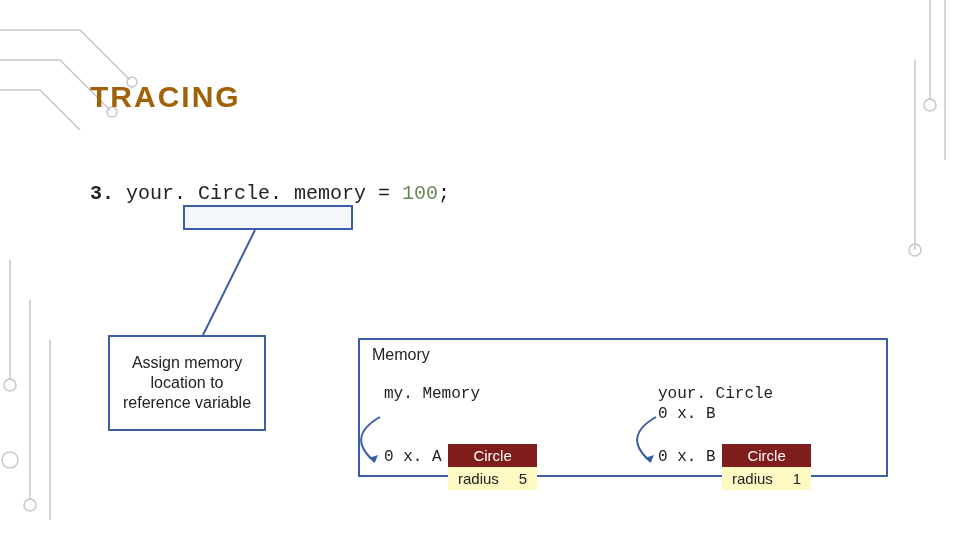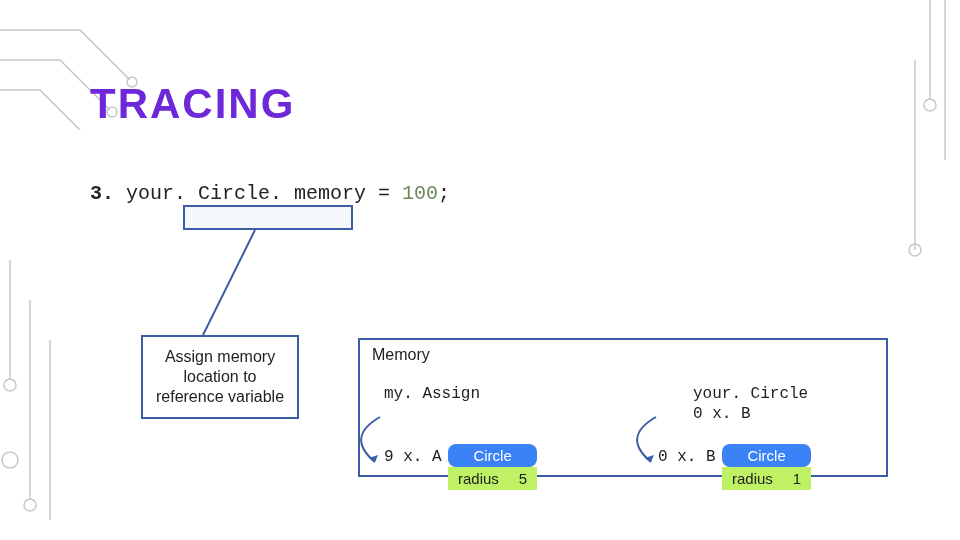--- a/index.html
+++ b/index.html
@@ -6,22 +6,22 @@
   body {
     width: 960px; height: 540px;
     font-family: Arial, Helvetica, sans-serif;
     background: #fff;
     position: relative;
     overflow: hidden;
   }
   .heading {
     position: absolute;
     left: 90px; top: 80px;
-    font-size: 42px;
-    color: #6d28d9;
+    font-size: 30px;
+    color: #a16207;
     letter-spacing: 2px;
   }
   .code-block {
     position: absolute;
     left: 90px; top: 180px;
     font-family: "Courier New", monospace;
     font-size: 20px;
     line-height: 28px;
     color: #222;
   }
@@ -29,60 +29,59 @@
   .num { font-weight: bold; }
   .kw-new { color: #6a8759; }
   .lit { color: #6a8759; }
   .highlight-box {
     position: absolute;
     border: 2px solid #3b5ea6;
     background: rgba(120,150,200,0.08);
   }
   .annot {
     position: absolute;
-    left: 141px; top: 335px;
+    left: 108px; top: 335px;
     width: 158px;
     border: 2px solid #3b5ea6;
-    padding: 10px 8px;
+    padding: 16px 8px;
     font-size: 16px;
     text-align: center;
     line-height: 20px;
     color: #222;
   }
   .memory {
     position: absolute;
     left: 358px; top: 338px;
     width: 530px; height: 139px;
     border: 2px solid #3b5ea6;
     font-family: "Courier New", monospace;
     font-size: 16px;
     color: #222;
   }
   .memory-title {
     position: absolute; left: 12px; top: 6px;
     font-family: Arial, sans-serif;
   }
   .mem-my { position: absolute; left: 24px; top: 44px; line-height: 20px; }
-  .mem-your { position: absolute; left: 298px; top: 44px; line-height: 20px; margin-left: 35px; }
+  .mem-your { position: absolute; left: 298px; top: 44px; line-height: 20px; }
   .addrA { position: absolute; left: 24px; top: 108px; }
   .addrB { position: absolute; left: 298px; top: 108px; }
   .obj-table {
     position: absolute;
     border-collapse: collapse;
     font-family: "Courier New", monospace;
     font-size: 15px;
   }
   .obj-table th {
-    background: #3b82f6; color: #fff;
+    background: #7f1d1d; color: #fff;
     font-weight: normal; padding: 3px 8px;
     font-family: Arial, sans-serif;
-    border-radius: 8px;
   }
   .obj-table td {
-    background: #bef264;
+    background: #fef9c3;
     padding: 3px 10px;
     font-family: Arial, sans-serif;
   }
   .obj-A { left: 88px; top: 104px; }
   .obj-B { left: 362px; top: 104px; }
 
   
   .circuit {
     position: absolute;
     stroke: #c7c7c7; stroke-width: 1.5; fill: none;
@@ -121,28 +120,28 @@
 </svg>
 
 <div class="annot">
   <span>Assign memory location to reference variable</span>
 </div>
 
 <div class="memory">
   <div class="memory-title">Memory</div>
 
   <div class="mem-my">
-    <div>my. Assign</div>
+    <div>my. Memory</div>
   </div>
   <div class="mem-your">
     <div>your. Circle</div>
     <div>0 x. B</div>
   </div>
 
-  <div class="addrA">9 x. A</div>
+  <div class="addrA">0 x. A</div>
   <div class="addrB">0 x. B</div>
 
   <svg style="position:absolute; left:-20px; top:72px;" width="60" height="60">
     <path d="M40 5 Q5 25 35 50" stroke="#3b5ea6" stroke-width="2" fill="none"></path>
     <path d="M35 50 l-6 -4 l9 -3 z" fill="#3b5ea6"></path>
   </svg>
   <svg style="position:absolute; left:256px; top:72px;" width="60" height="60">
     <path d="M40 5 Q5 25 35 50" stroke="#3b5ea6" stroke-width="2" fill="none"></path>
     <path d="M35 50 l-6 -4 l9 -3 z" fill="#3b5ea6"></path>
   </svg>

